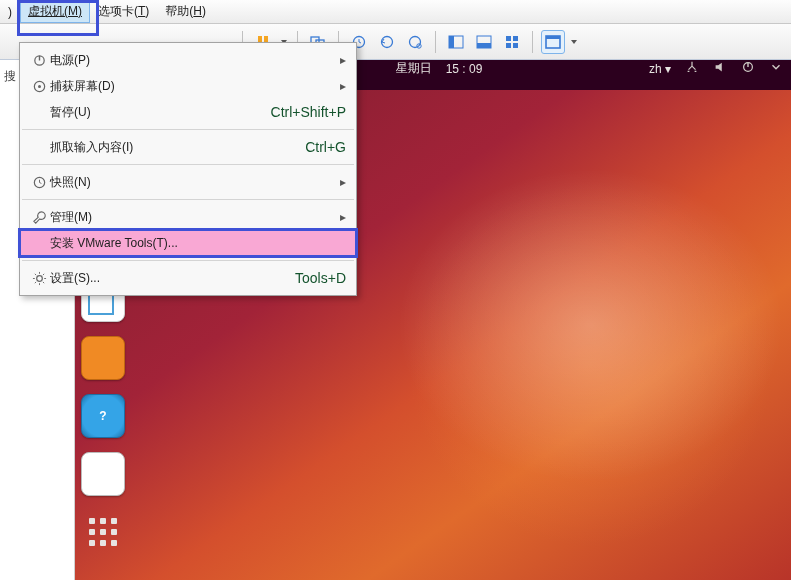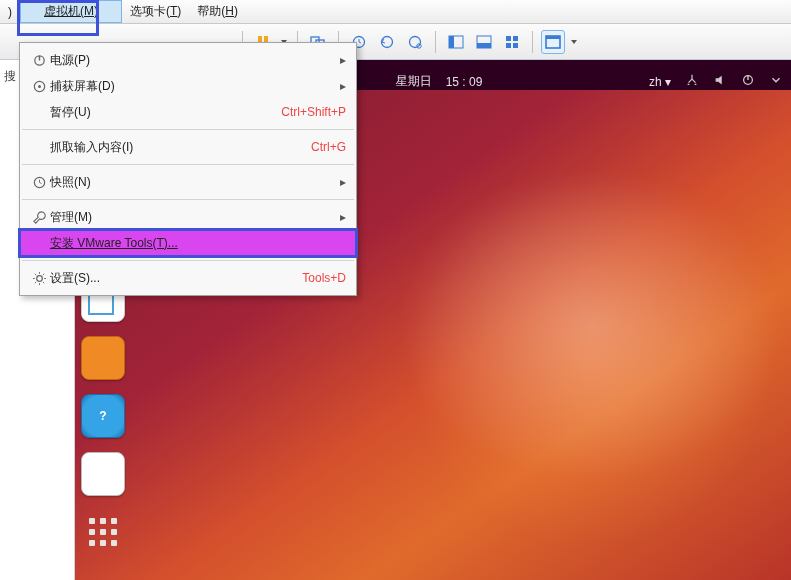--- a/index.html
+++ b/index.html
@@ -21,21 +21,21 @@
     padding-left: 4px;
   }
   .host-menubar .menuitem {
     padding: 3px 8px;
     color: #222;
     cursor: default;
   }
   .host-menubar .menuitem.active {
     background: #cde6f7;
     border: 1px solid #7eb4ea;
-    padding: 2px 23px;
+    padding: 2px 7px;
     text-decoration: underline;
   }
   .menuitem u { text-decoration: underline; }
   .menuitem.partial { padding-left: 4px; }
 
   .highlight-box {
     position: absolute;
     border: 3px solid #3f51d6;
     left: 17px; top: 0px; width: 82px; height: 36px;
     pointer-events: none;
@@ -84,21 +84,21 @@
   .guest {
     position: absolute;
     left: 75px; top: 60px; right: 0; bottom: 0;
     overflow: hidden;
   }
   .guest-topbar {
     position: absolute;
     left: 12px; right:0; top:0; height:30px;
     background: #2c001e;
     color: #e7e4e2;
-    display: flex; align-items: flex-end;
+    display: flex; align-items: flex-start;
     font-size: 12px;
     z-index: 1;
   }
   .guest-topbar .center {
     position: absolute; left: 50%; transform: translateX(-50%);
     display: flex; gap: 14px; align-items:center;
   }
   .guest-topbar .right {
     margin-left: auto; display:flex; gap:14px; align-items:center; padding-right:8px;
   }
@@ -163,27 +163,26 @@
     height: 26px;
     padding: 0 10px 0 8px;
     color: #222;
     cursor: default;
   }
   .menurow.sep { height: 1px; background:#d4d4d4; margin:4px 2px; padding:0; }
   .menurow .micon { width: 22px; display:flex; justify-content:center; color:#616161;}
   .menurow .micon svg{width:15px;height:15px;}
   .menurow .lbl { flex: 0 0 auto; }
   .menurow .spacer { flex: 1; }
-  .menurow .accel { color:#ef4444; font-size:12px; }
+  .menurow .accel { color:#14532d; font-size:14px; }
   .menurow .sub { color:#555; }
   .menurow.highlight {
-    background: #d946ef;
+    background: #f9a8d4;
     outline: 3px solid #3f51d6;
     outline-offset: -1px;
-    text-decoration: underline;
   }
 </style>
 </head>
 <body>
 
 <div class="host">
 
   <div class="host-menubar">
     <span class="menuitem partial">)</span>
     <span class="menuitem active">

